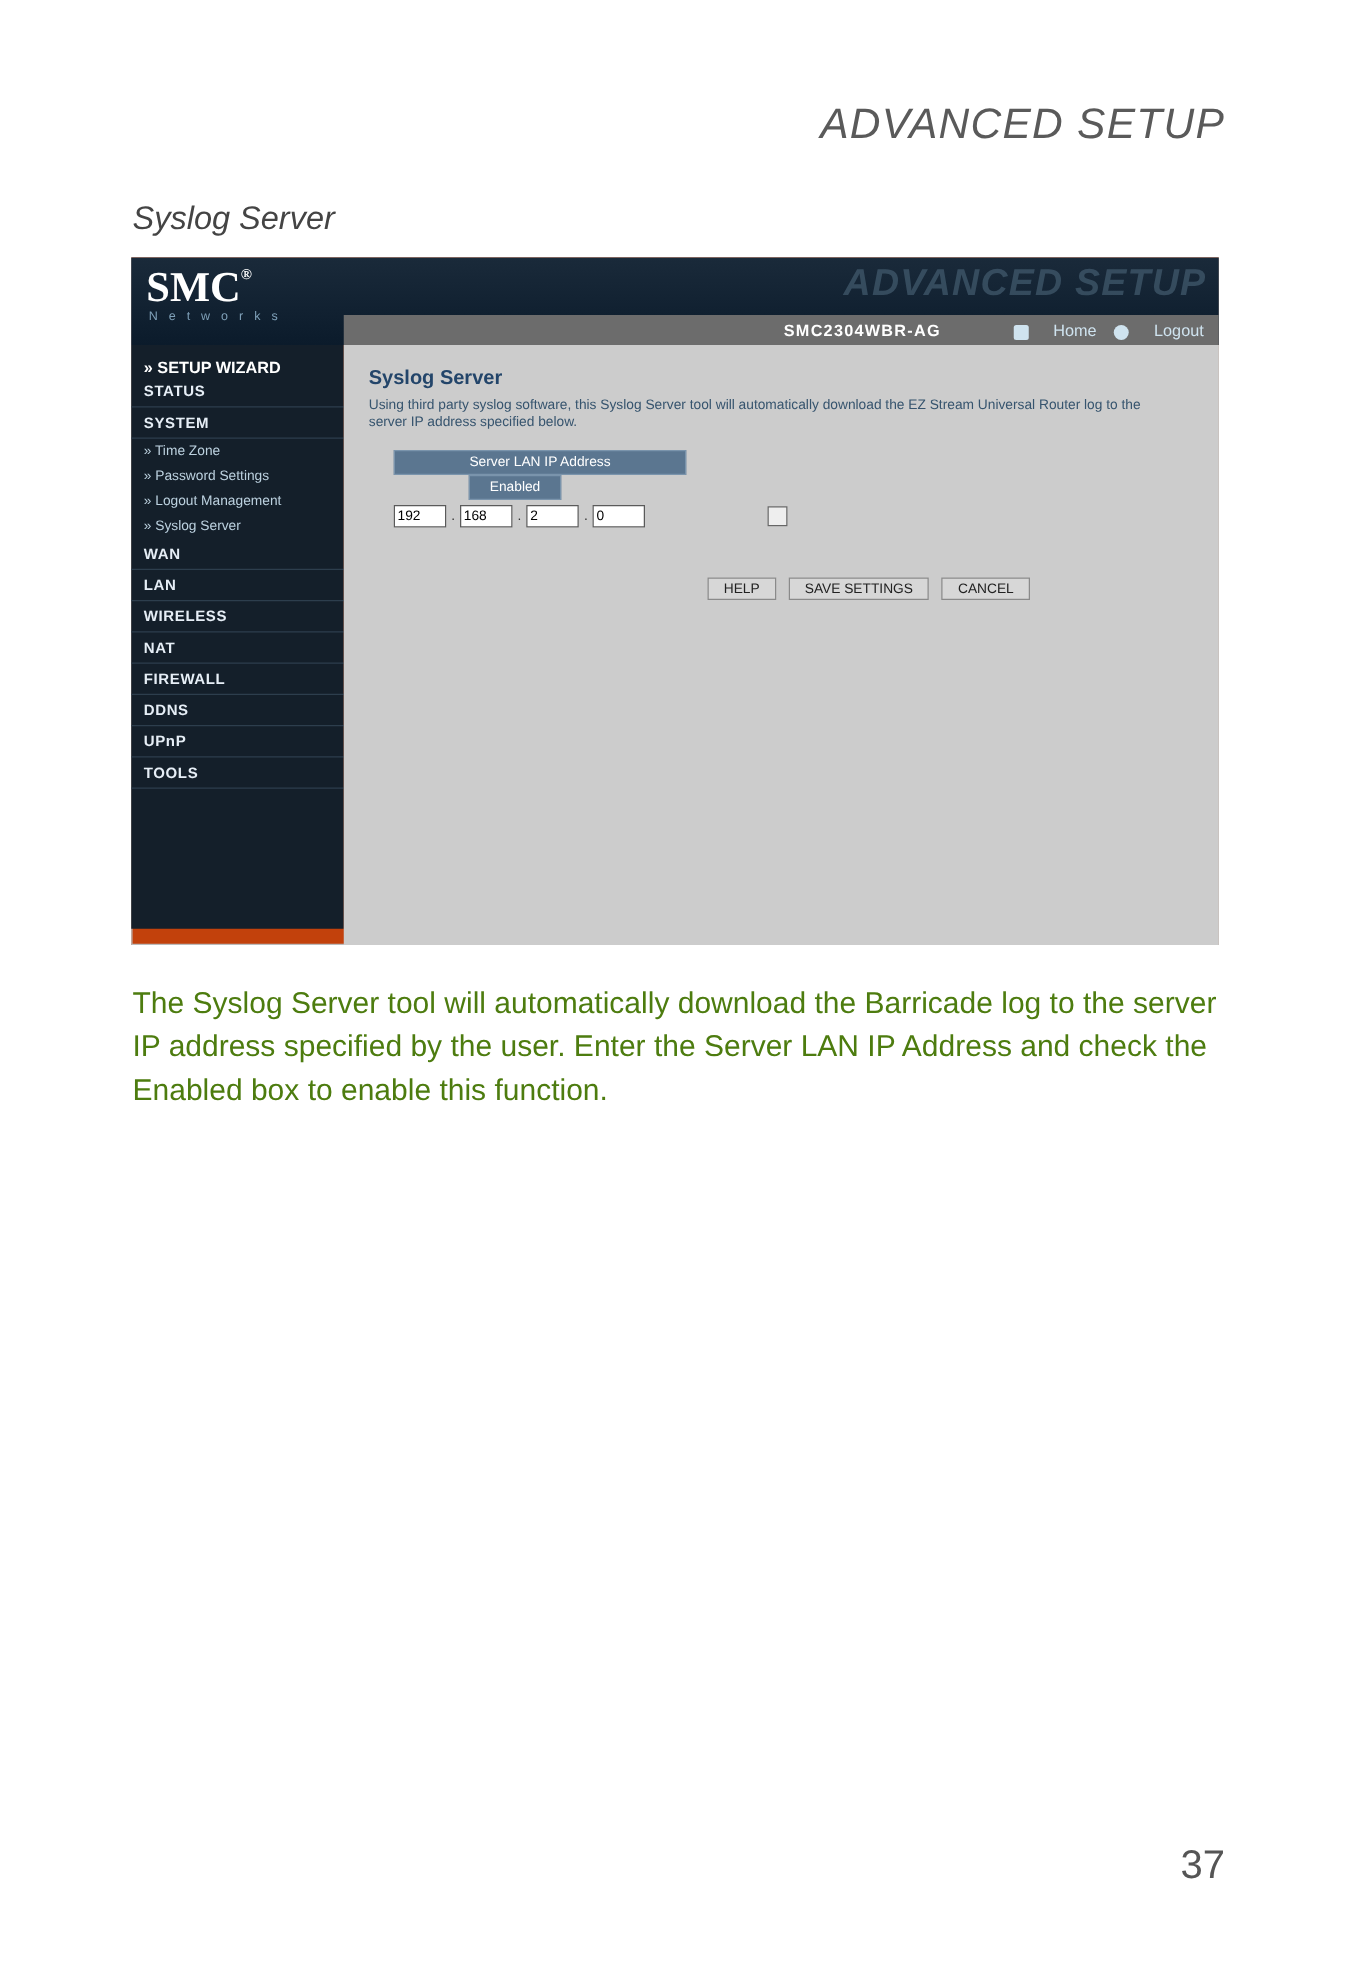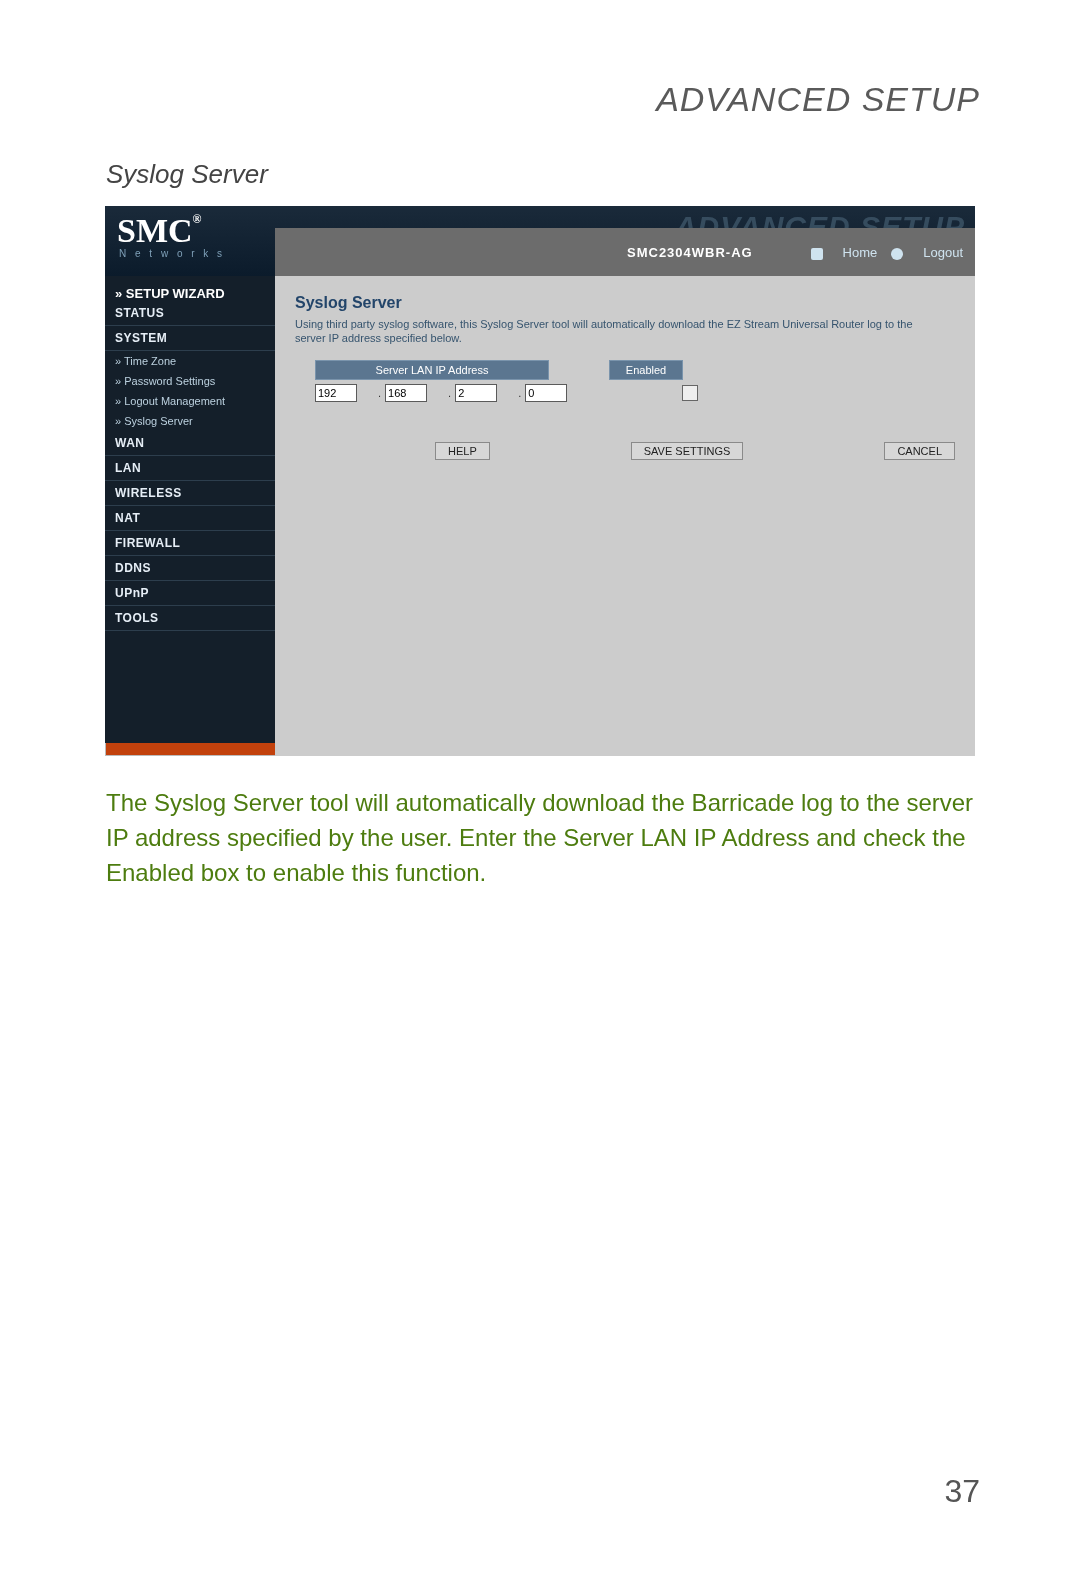--- a/index.html
+++ b/index.html
@@ -79,21 +79,21 @@
     font-style: italic;
   }
   .banner .bottom-bar {
     position: absolute;
     left: 170px; right: 0; bottom: 0;
     height: 24px;
     background: #6c6c6c;
     display: flex;
     align-items: center;
     justify-content: flex-end;
-    padding: 12px 12px;
+    padding: 0 12px;
     gap: 14px;
     font-size: 13px;
     font-weight: bold;
   }
   .banner .model {
     color: #fff;
     margin-right: auto;
     margin-left: 340px;
     letter-spacing: 1px;
   }
@@ -164,20 +164,21 @@
     margin: 4px 0 14px 0;
     font-size: 11px;
     color: #36546e;
     max-width: 620px;
     line-height: 1.25;
   }
   .ip-row {
     display: flex;
     align-items: flex-start;
     margin-left: 20px;
+    flex-direction: column;
   }
   .ip-header {
     display: flex;
   }
   .hcell {
     background: #5b7690;
     color: #fff;
     font-size: 11px;
     text-align: center;
     padding: 3px 6px;
@@ -189,21 +190,21 @@
     display: flex;
     margin-left: 20px;
     margin-top: 4px;
     align-items: center;
   }
   .ip-box {
     width: 42px;
     height: 18px;
     font-size: 11px;
     padding: 1px 2px;
-    margin-right: 19px;
+    margin-right: 2px;
     border: 1px solid #5a5a5a;
     background: #fff;
     color: #000;
     box-sizing: border-box;
   }
   .dot {
     margin: 0 4px 0 2px;
     color: #333;
     font-size: 11px;
   }
@@ -211,21 +212,21 @@
     margin-left: 96px;
     width: 14px; height: 14px;
     background: #eee;
     border: 1px solid #666;
     display: inline-block;
   }
   .btn-row {
     margin-top: 40px;
     display: flex;
     gap: 10px;
-    justify-content: space-between;
+    justify-content: center;
     margin-left: 140px;
   }
   .btn {
     background: #d7d7d7;
     border: 1px solid #8a8a8a;
     color: #222;
     font-size: 11px;
     padding: 2px 12px;
   }
   

